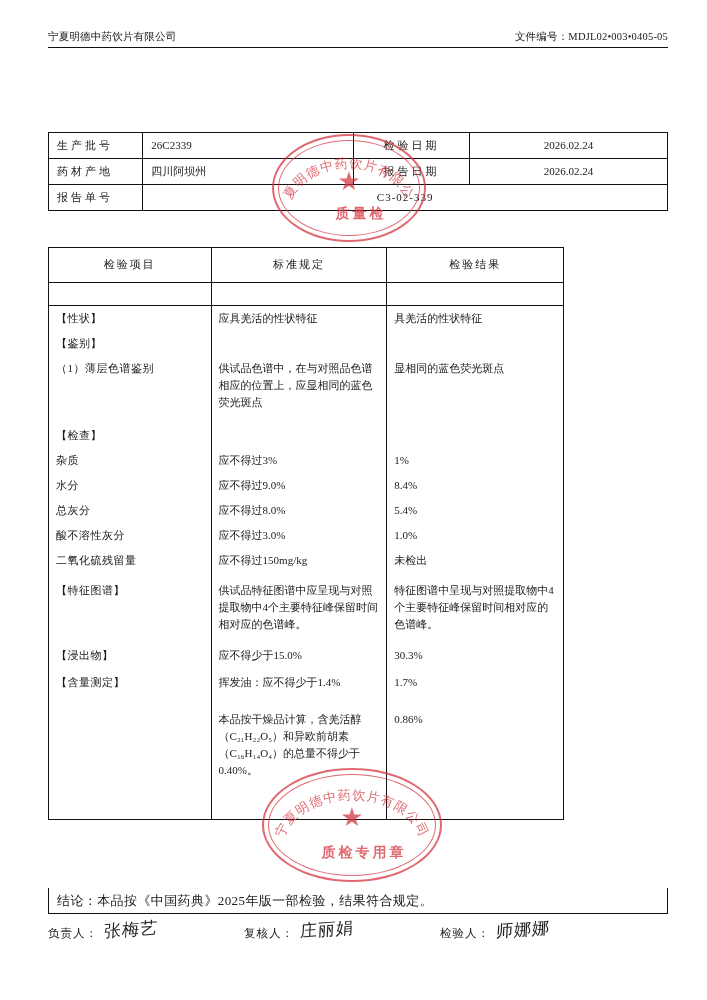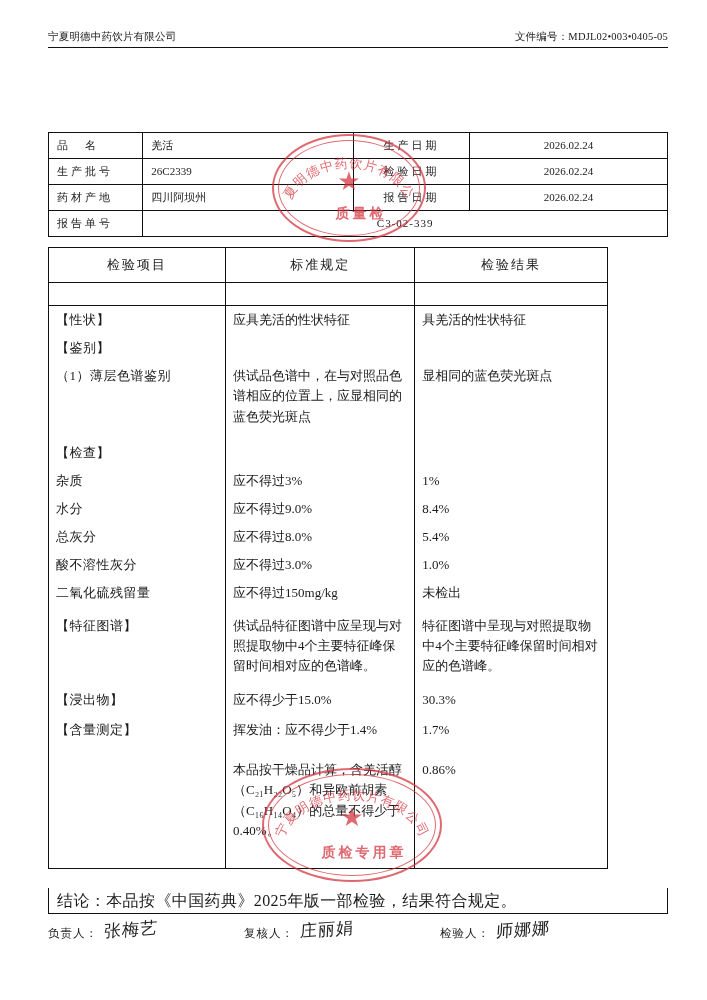--- a/index.html
+++ b/index.html
@@ -87,23 +87,23 @@
   .report-no {
     text-align: center;
     letter-spacing: 1px;
   }
 
   
   table.res {
     position: absolute;
     left: 48px;
     top: 247px;
-    width: 560px;
+    width: 516px;
     border-collapse: collapse;
-    font-size: 13px;
+    font-size: 11px;
   }
   table.res td, table.res th {
     border: 1px solid #111;
     padding: 4px 7px;
     vertical-align: top;
     line-height: 1.55;
     font-weight: normal;
   }
   table.res th {
     text-align: center;
@@ -122,21 +122,21 @@
     position: absolute;
     left: 48px;
     top: 888px;
     width: 620px;
     box-sizing: border-box;
     border: 1px solid #111;
     border-top: none;
     height: 26px;
     line-height: 26px;
     padding-left: 8px;
-    font-size: 16px;
+    font-size: 13px;
     letter-spacing: 0.4px;
   }
 
   
   .sigs {
     position: absolute;
     left: 48px;
     top: 918px;
     width: 620px;
     display: flex;
@@ -222,26 +222,20 @@
 <div class="page">
 
   <div class="hdr">
     <div class="left">宁夏明德中药饮片有限公司</div>
     <div class="right">文件编号：MDJL02•003•0405-05</div>
   </div>
 
 
   <table class="main">
     <tbody>
-        <tr class="h30">
-      <td class="cell-lbl">品　名</td>
-      <td class="cell-val">羌活</td>
-      <td class="cell-lbl2">生产日期</td>
-      <td class="cell-val2">2026.02.24</td>
-    </tr>
     <tr class="h30">
       <td class="cell-lbl">生产批号</td>
       <td class="cell-val">26C2339</td>
       <td class="cell-lbl2">检验日期</td>
       <td class="cell-val2">2026.02.24</td>
     </tr>
     <tr class="h30">
       <td class="cell-lbl">药材产地</td>
       <td class="cell-val">四川阿坝州</td>
       <td class="cell-lbl2">报告日期</td>

